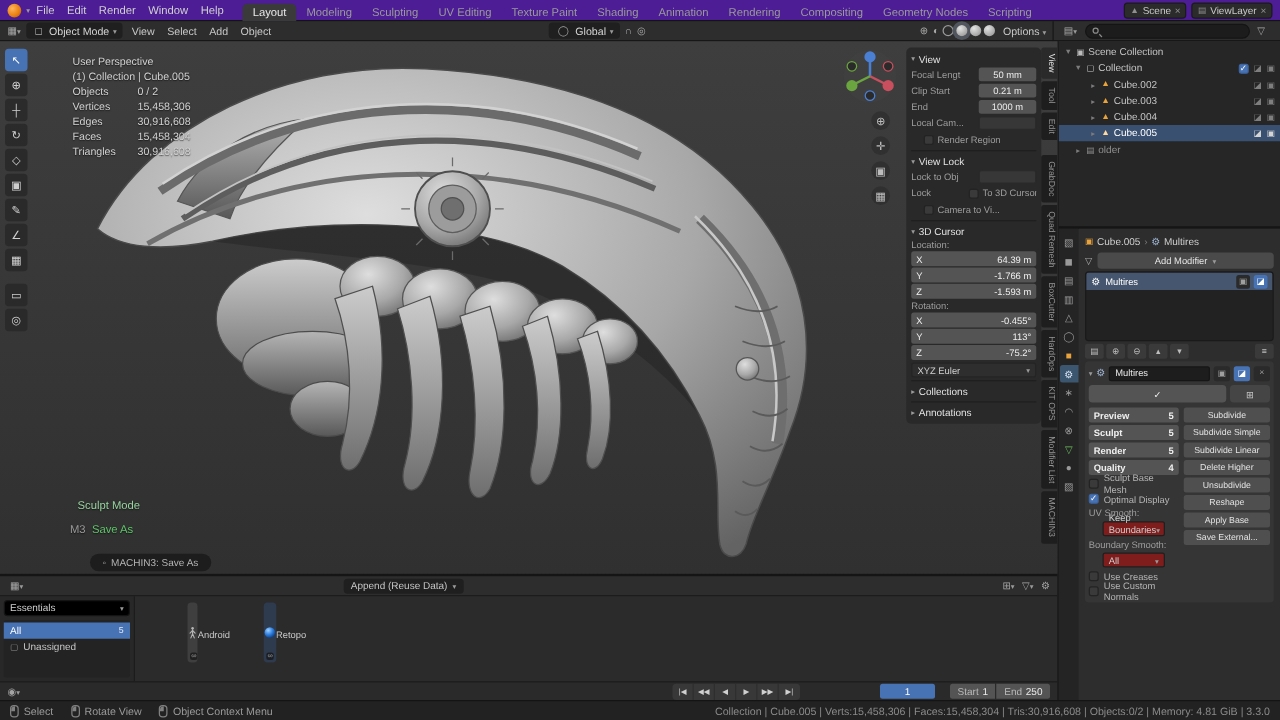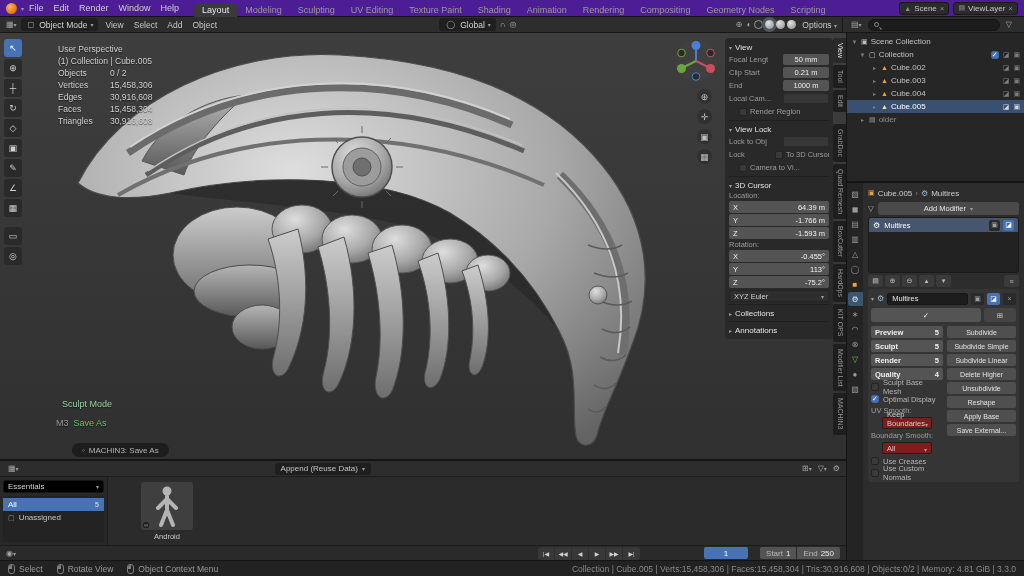--- a/index.html
+++ b/index.html
@@ -130,21 +130,21 @@
   .appendbox{margin-left:250px;display:flex;align-items:center;gap:4px;background:#1f1f1f;border-radius:3px;height:12px;padding:0 6px;color:#c5c5c5;}
   .ah-right{margin-left:auto;display:flex;gap:6px;align-items:center;color:#a5a5a5;}
   #assetbody{flex:1;display:flex;min-height:0;}
   #assetside{width:108px;background:#282828;border-right:1px solid #1c1c1c;padding:3px;display:flex;flex-direction:column;gap:3px;}
   .libsel{height:13px;background:#000000;border:1px solid #141414;border-radius:3px;display:flex;align-items:center;justify-content:space-between;padding:0 4px;font-size:8px;color:#d0d0d0;}
   .cattree{flex:1;background:#232323;border-radius:2px;padding:2px 0;}
   .catrow{height:13px;display:flex;align-items:center;gap:4px;padding:0 5px;font-size:8px;color:#c5c5c5;}
   .catrow.active{background:#4772b3;color:#fff;}
   .catrow .cnt{margin-left:auto;font-size:7px;opacity:.85;}
   #assetgrid{flex:1;background:#2b2b2b;display:flex;gap:9px;padding:5px 0 0 24px;align-items:flex-start;}
-  .asset{width:52px;display:flex;flex-direction:column;align-items:center;padding-left:18px;}
+  .asset{width:52px;display:flex;flex-direction:row;align-items:center;padding-left:18px;}
   .thumb{width:52px;height:48px;background:#3f3f3f;border-radius:3px;position:relative;display:flex;align-items:center;justify-content:center;overflow:hidden;}
   .thumb .link{position:absolute;left:2px;bottom:2px;font-size:6px;color:#9a9a9a;background:rgba(20,20,20,.7);border-radius:2px;padding:0 1px;}
   .aname{font-size:7.5px;color:#c9c9c9;margin-top:2px;white-space:nowrap;}
 
   
   #timeline{flex:0 0 15px;background:#2a2a2a;border-top:1px solid #1c1c1c;display:flex;align-items:center;padding:0 6px;gap:4px;font-size:8px;}
   .tl-left{display:flex;align-items:center;gap:3px;color:#a5a5a5;}
   .tl-spacer{flex:1;}
   .playgrp{display:flex;background:#383838;border-radius:3px;overflow:hidden;}
   .pb{width:17px;height:13px;display:flex;align-items:center;justify-content:center;color:#d0d0d0;font-size:6px;border-right:1px solid #2e2e2e;}
@@ -538,20 +538,36 @@
             <div class="asset">
               <div class="thumb">
                 <svg width="36" height="42" viewBox="0 0 36 42">
                     <circle cx="18" cy="6" r="4.5" fill="#b4b4b4"></circle>
                     <path d="M18 11 L18 25 M18 14 L9 23 M18 14 L27 23 M18 25 L12 40 M18 25 L24 40" stroke="#b4b4b4" stroke-width="4" stroke-linecap="round" fill="none"></path>
                   </svg>
                 <span class="link">∞</span>
               </div>
               <div class="aname">Android</div>
             </div>
+            <div class="asset">
+              <div class="thumb" style="background:#2e3b4e;">
+                <svg width="44" height="44" viewBox="0 0 44 44">
+                  <defs>
+                      <radialGradient id="gBlue" cx="35%" cy="30%" r="75%">
+                        <stop offset="0%" stop-color="#9fd0ff"></stop>
+                        <stop offset="55%" stop-color="#2f7fe0"></stop>
+                        <stop offset="100%" stop-color="#0c3f86"></stop>
+                      </radialGradient>
+                    </defs>
+                  <circle cx="22" cy="22" r="19" fill="url(#gBlue)"></circle>
+                </svg>
+                <span class="link">∞</span>
+              </div>
+              <div class="aname">Retopo</div>
+            </div>
           </div>
         </div>
       </div>
 
       <div id="timeline">
         <div class="tl-left">
           <span>◉<span class="caret">▾</span></span>
         </div>
         <div class="tl-spacer"></div>
         <div class="playgrp">

